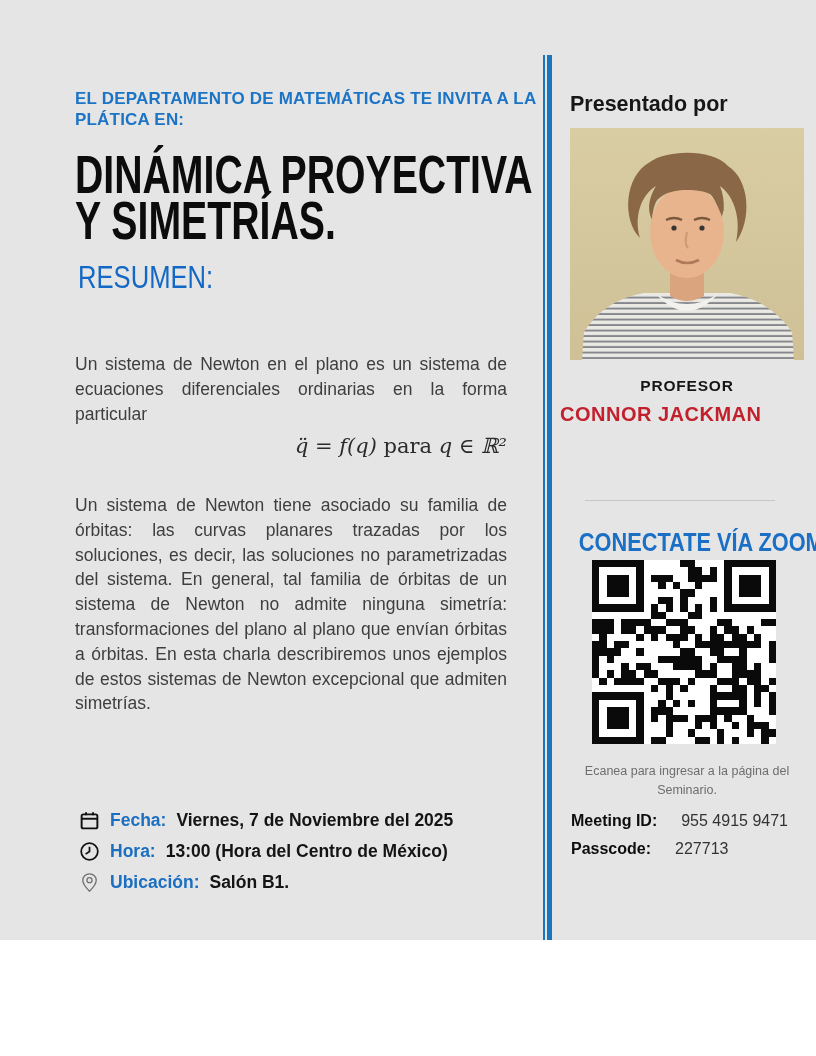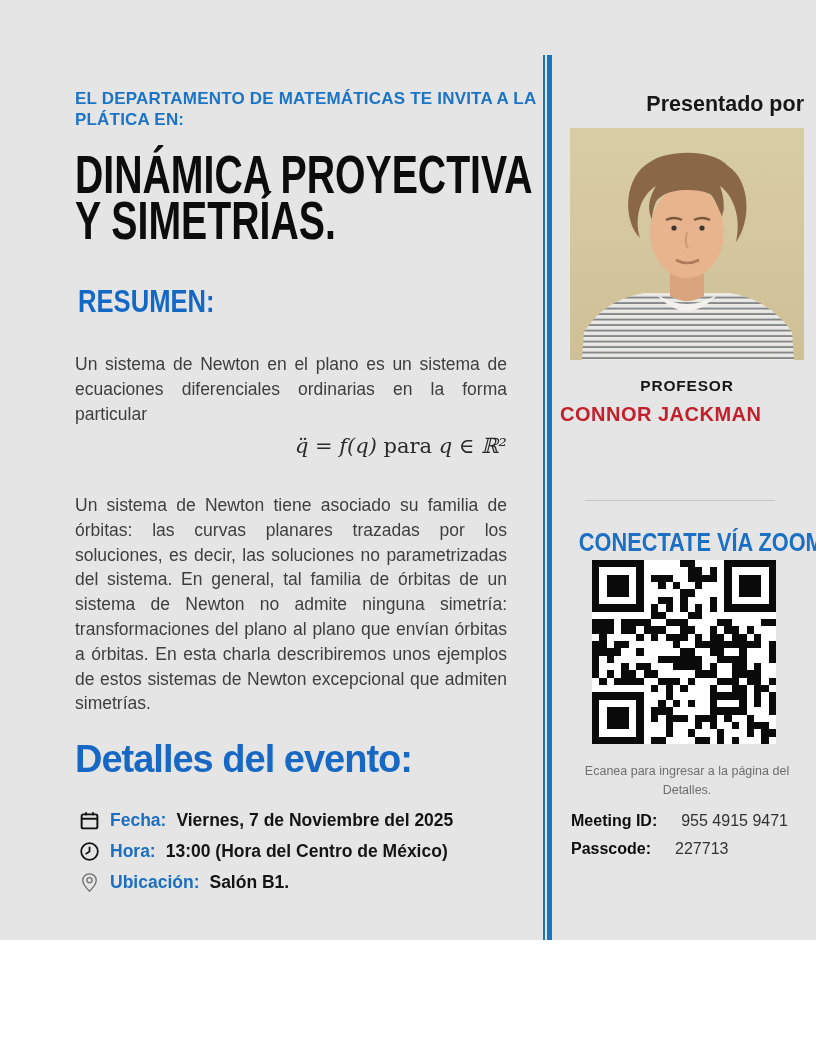--- a/index.html
+++ b/index.html
@@ -18,22 +18,22 @@
     position:absolute; left:75px; top:88px; width:466px;
     color:#1B74C5; font-size:17px; line-height:21px; font-weight:600;
     letter-spacing:.2px;
   }
   .title {
     position:absolute; left:75px; top:152px; width:460px;
     color:#0c0c0c; font-weight:bold; font-size:53px; line-height:46px;
   }
   .cond { display:inline-block; transform:scaleX(.74); transform-origin:0 50%; white-space:nowrap; }
   .resumen {
-    position:absolute; left:78px; top:284px;
-    color:#1268C4; font-weight:bold; font-size:32px; line-height:34px;
+    position:absolute; left:78px; top:260px;
+    color:#1268C4; font-weight:normal; font-size:32px; line-height:34px;
   }
   .body-par {
     position:absolute; left:75px; width:432px;
     color:#3e3e3e; font-size:17.5px; line-height:24.8px;
     text-align:justify;
   }
   .p1 { top:352px; }
   .p2 { top:493px; }
   .formula {
     position:absolute; left:75px; top:434px; width:432px;
@@ -47,21 +47,21 @@
   }
   .details { position:absolute; left:78px; top:809px; display:flex; flex-direction:column; gap:9px; }
   .detail-row { display:flex; align-items:flex-end; gap:10px; height:22px; }
   .detail-icon { width:22px; display:flex; justify-content:center; color:#111; }
   .detail-label { color:#1B6FC0; font-weight:bold; font-size:17.5px; white-space:pre; }
   .detail-value { color:#141414; font-weight:bold; font-size:17.5px; white-space:pre; }
 
   
   .presented {
     position:absolute; left:570px; top:92px; width:234px;
-    text-align:right; color:#171717; font-weight:bold; font-size:21.5px;
+    text-align:left; color:#171717; font-weight:bold; font-size:21.5px;
   }
   .photo { position:absolute; left:570px; top:128px; width:234px; height:232px; }
   .role {
     position:absolute; left:570px; top:377px; width:234px; text-align:center;
     color:#151515; font-weight:bold; font-size:15.5px; letter-spacing:.8px;
   }
   .name {
     position:absolute; left:560px; top:403px; width:254px; text-align:left;
     color:#C1202C; font-weight:bold; font-size:20px; letter-spacing:.5px;
   }
@@ -114,21 +114,20 @@
   </div>
 
   <div class="body-par p1">Un sistema de Newton en el plano es un sistema de ecuaciones diferenciales ordinarias en la forma particular</div>
 
   <div class="formula">
     <span class="it">q̈ = f(q)</span><span> para </span><span class="it">q ∈ ℝ²</span>
   </div>
 
   <div class="body-par p2">Un sistema de Newton tiene asociado su familia de órbitas: las curvas planares trazadas por los soluciones, es decir, las soluciones no parametrizadas del sistema. En general, tal familia de órbitas de un sistema de Newton no admite ninguna simetría: transformaciones del plano al plano que envían órbitas a órbitas. En esta charla describiremos unos ejemplos de estos sistemas de Newton excepcional que admiten simetrías.</div>
 
-  <div class="details-heading">Detalles del evento:</div>
 
   <div class="details">
     <div class="detail-row">
       <span class="detail-icon">
         <svg width="21" height="21" viewBox="0 0 24 24" fill="none" stroke="#111" stroke-width="2.2">
           <rect x="3" y="5" width="18" height="16" rx="2"></rect>
           <line x1="3" y1="10" x2="21" y2="10"></line>
           <line x1="8" y1="2.5" x2="8" y2="6"></line>
           <line x1="16" y1="2.5" x2="16" y2="6"></line>
         </svg>
@@ -825,21 +824,21 @@
       <div class="m1"></div>
       <div></div>
       <div class="m1"></div>
       <div></div>
       <div></div>
       <div></div>
       <div class="m1"></div>
       <div></div>
     </div>
 
-  <div class="qr-caption">Ecanea para ingresar a la página del Detalles.</div>
+  <div class="qr-caption">Ecanea para ingresar a la página del Seminario.</div>
 
   <div class="meet-row meet-id">
     <span class="meet-label">Meeting ID:</span>
     <span class="meet-value">955 4915 9471</span>
   </div>
   <div class="meet-row meet-pass">
     <span class="meet-label">Passcode:</span>
     <span class="meet-value">227713</span>
   </div>
 

